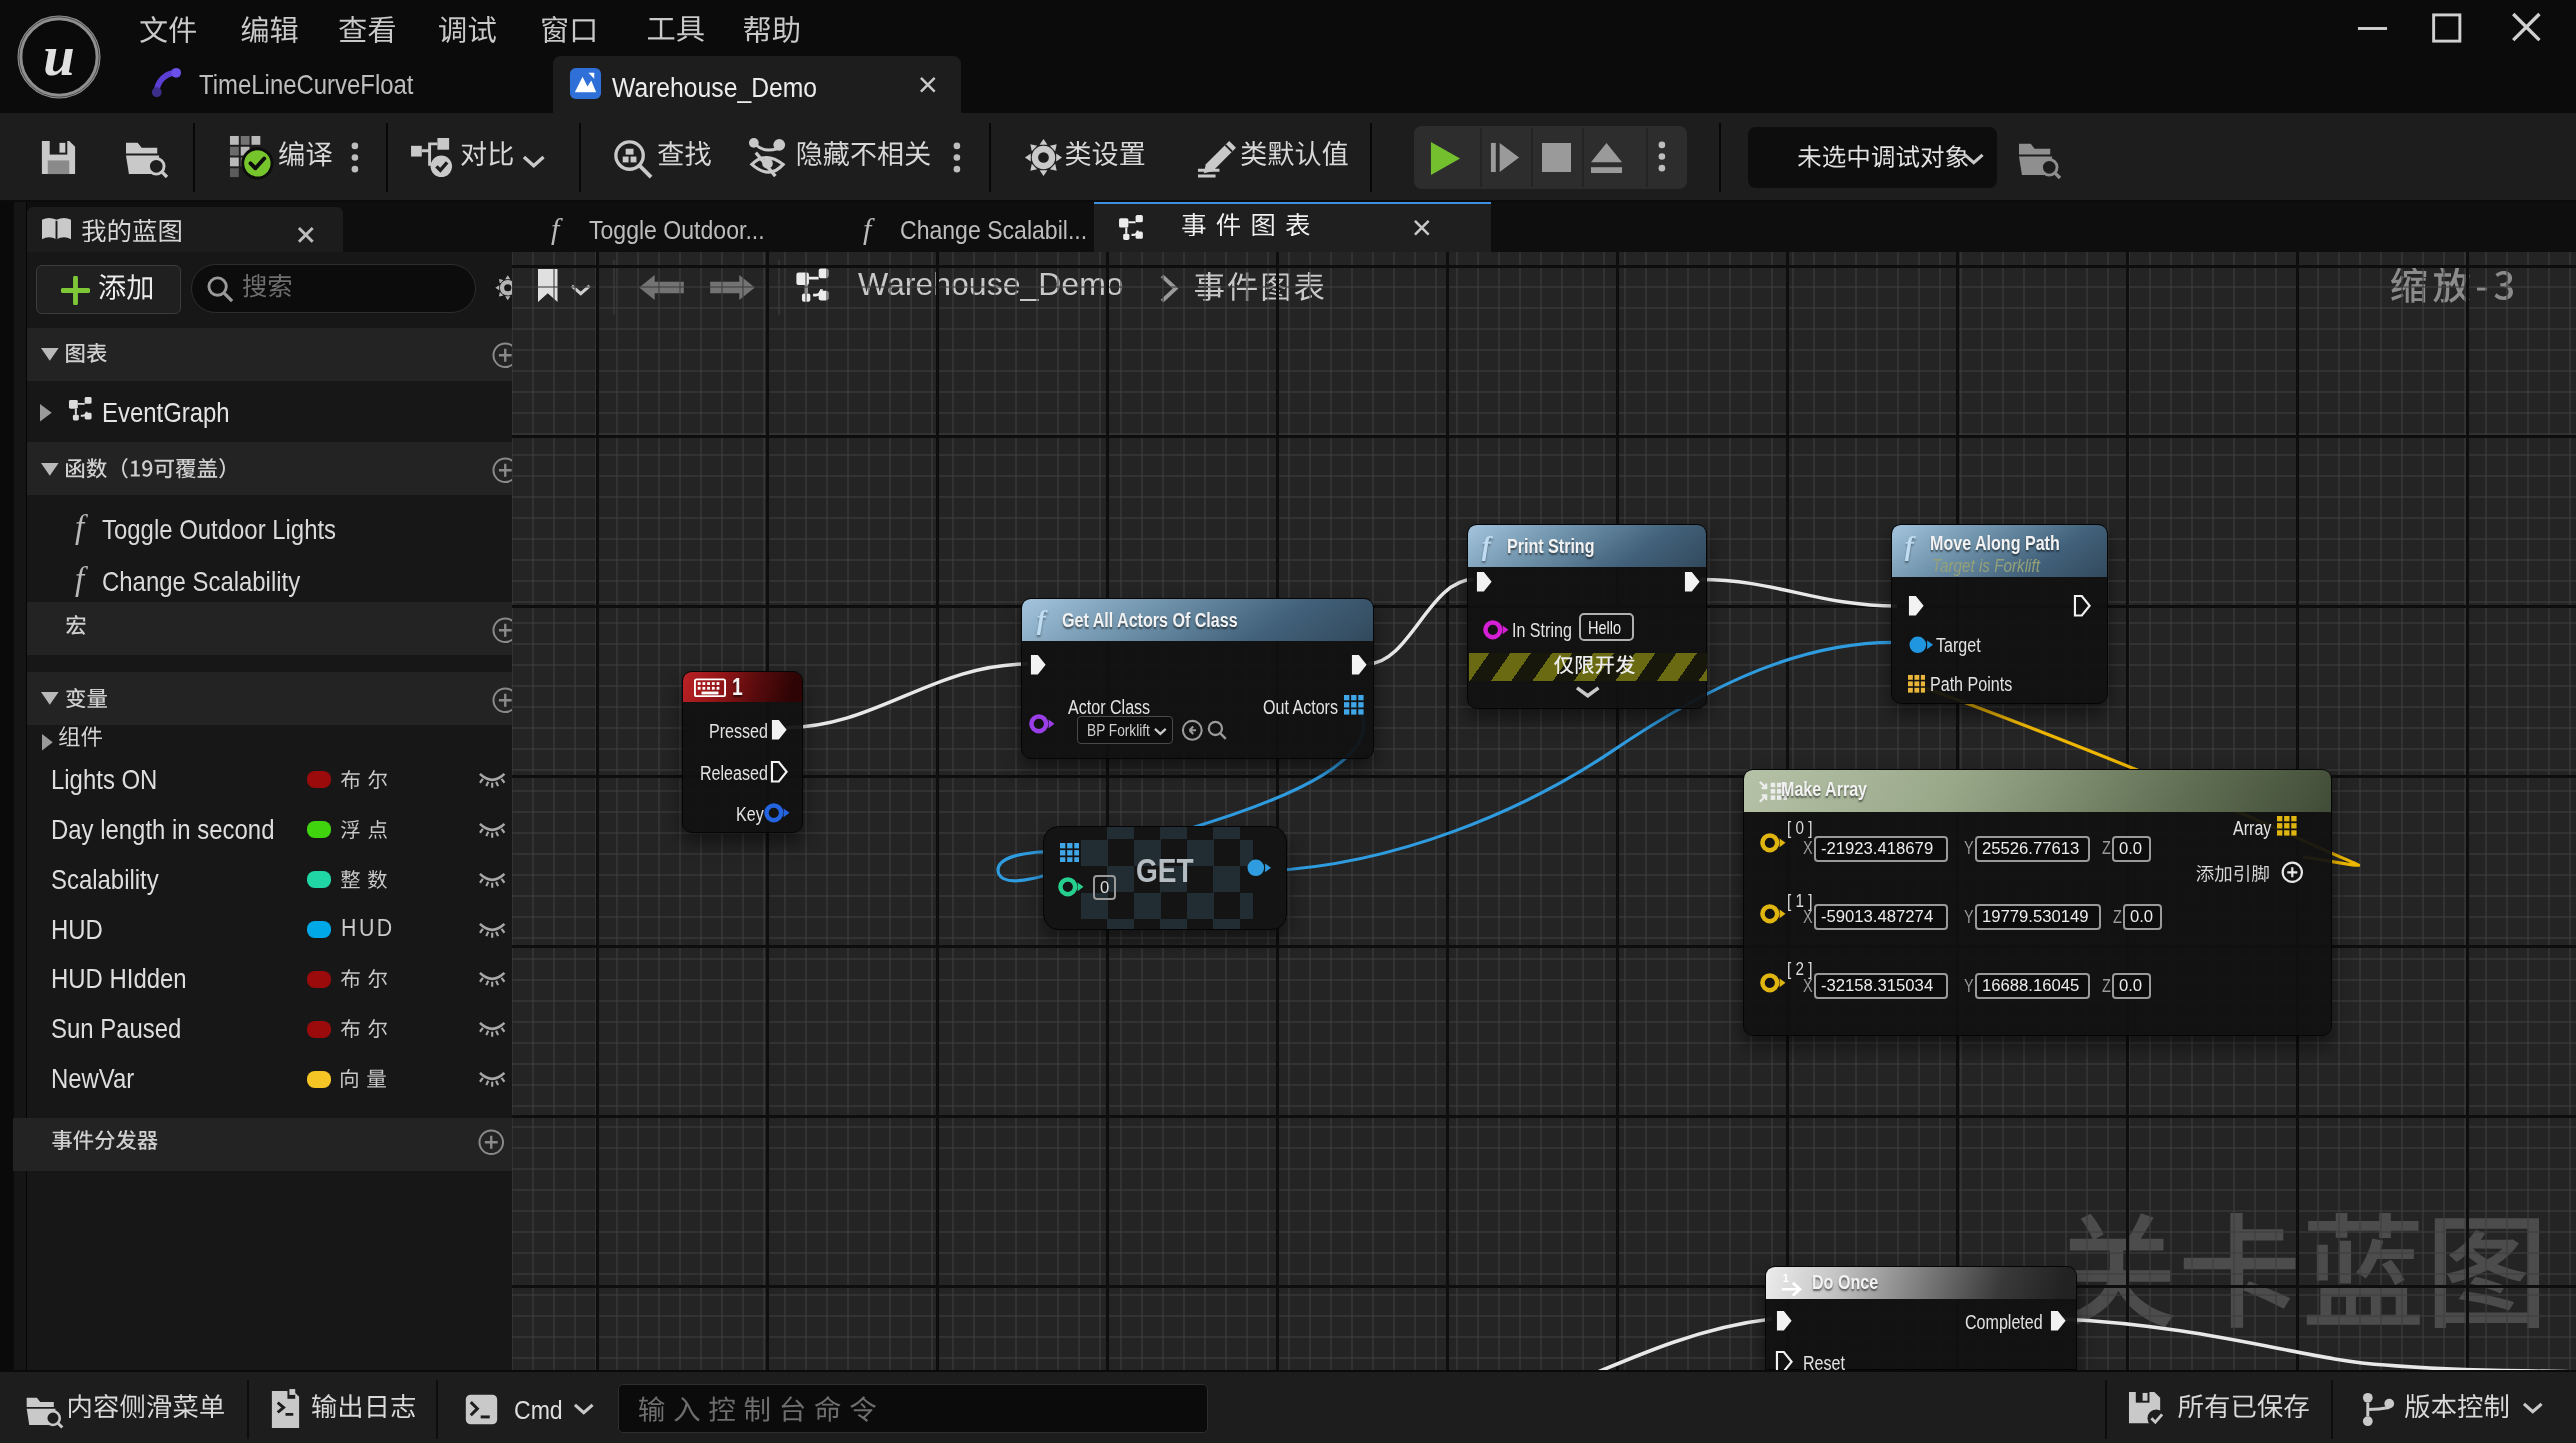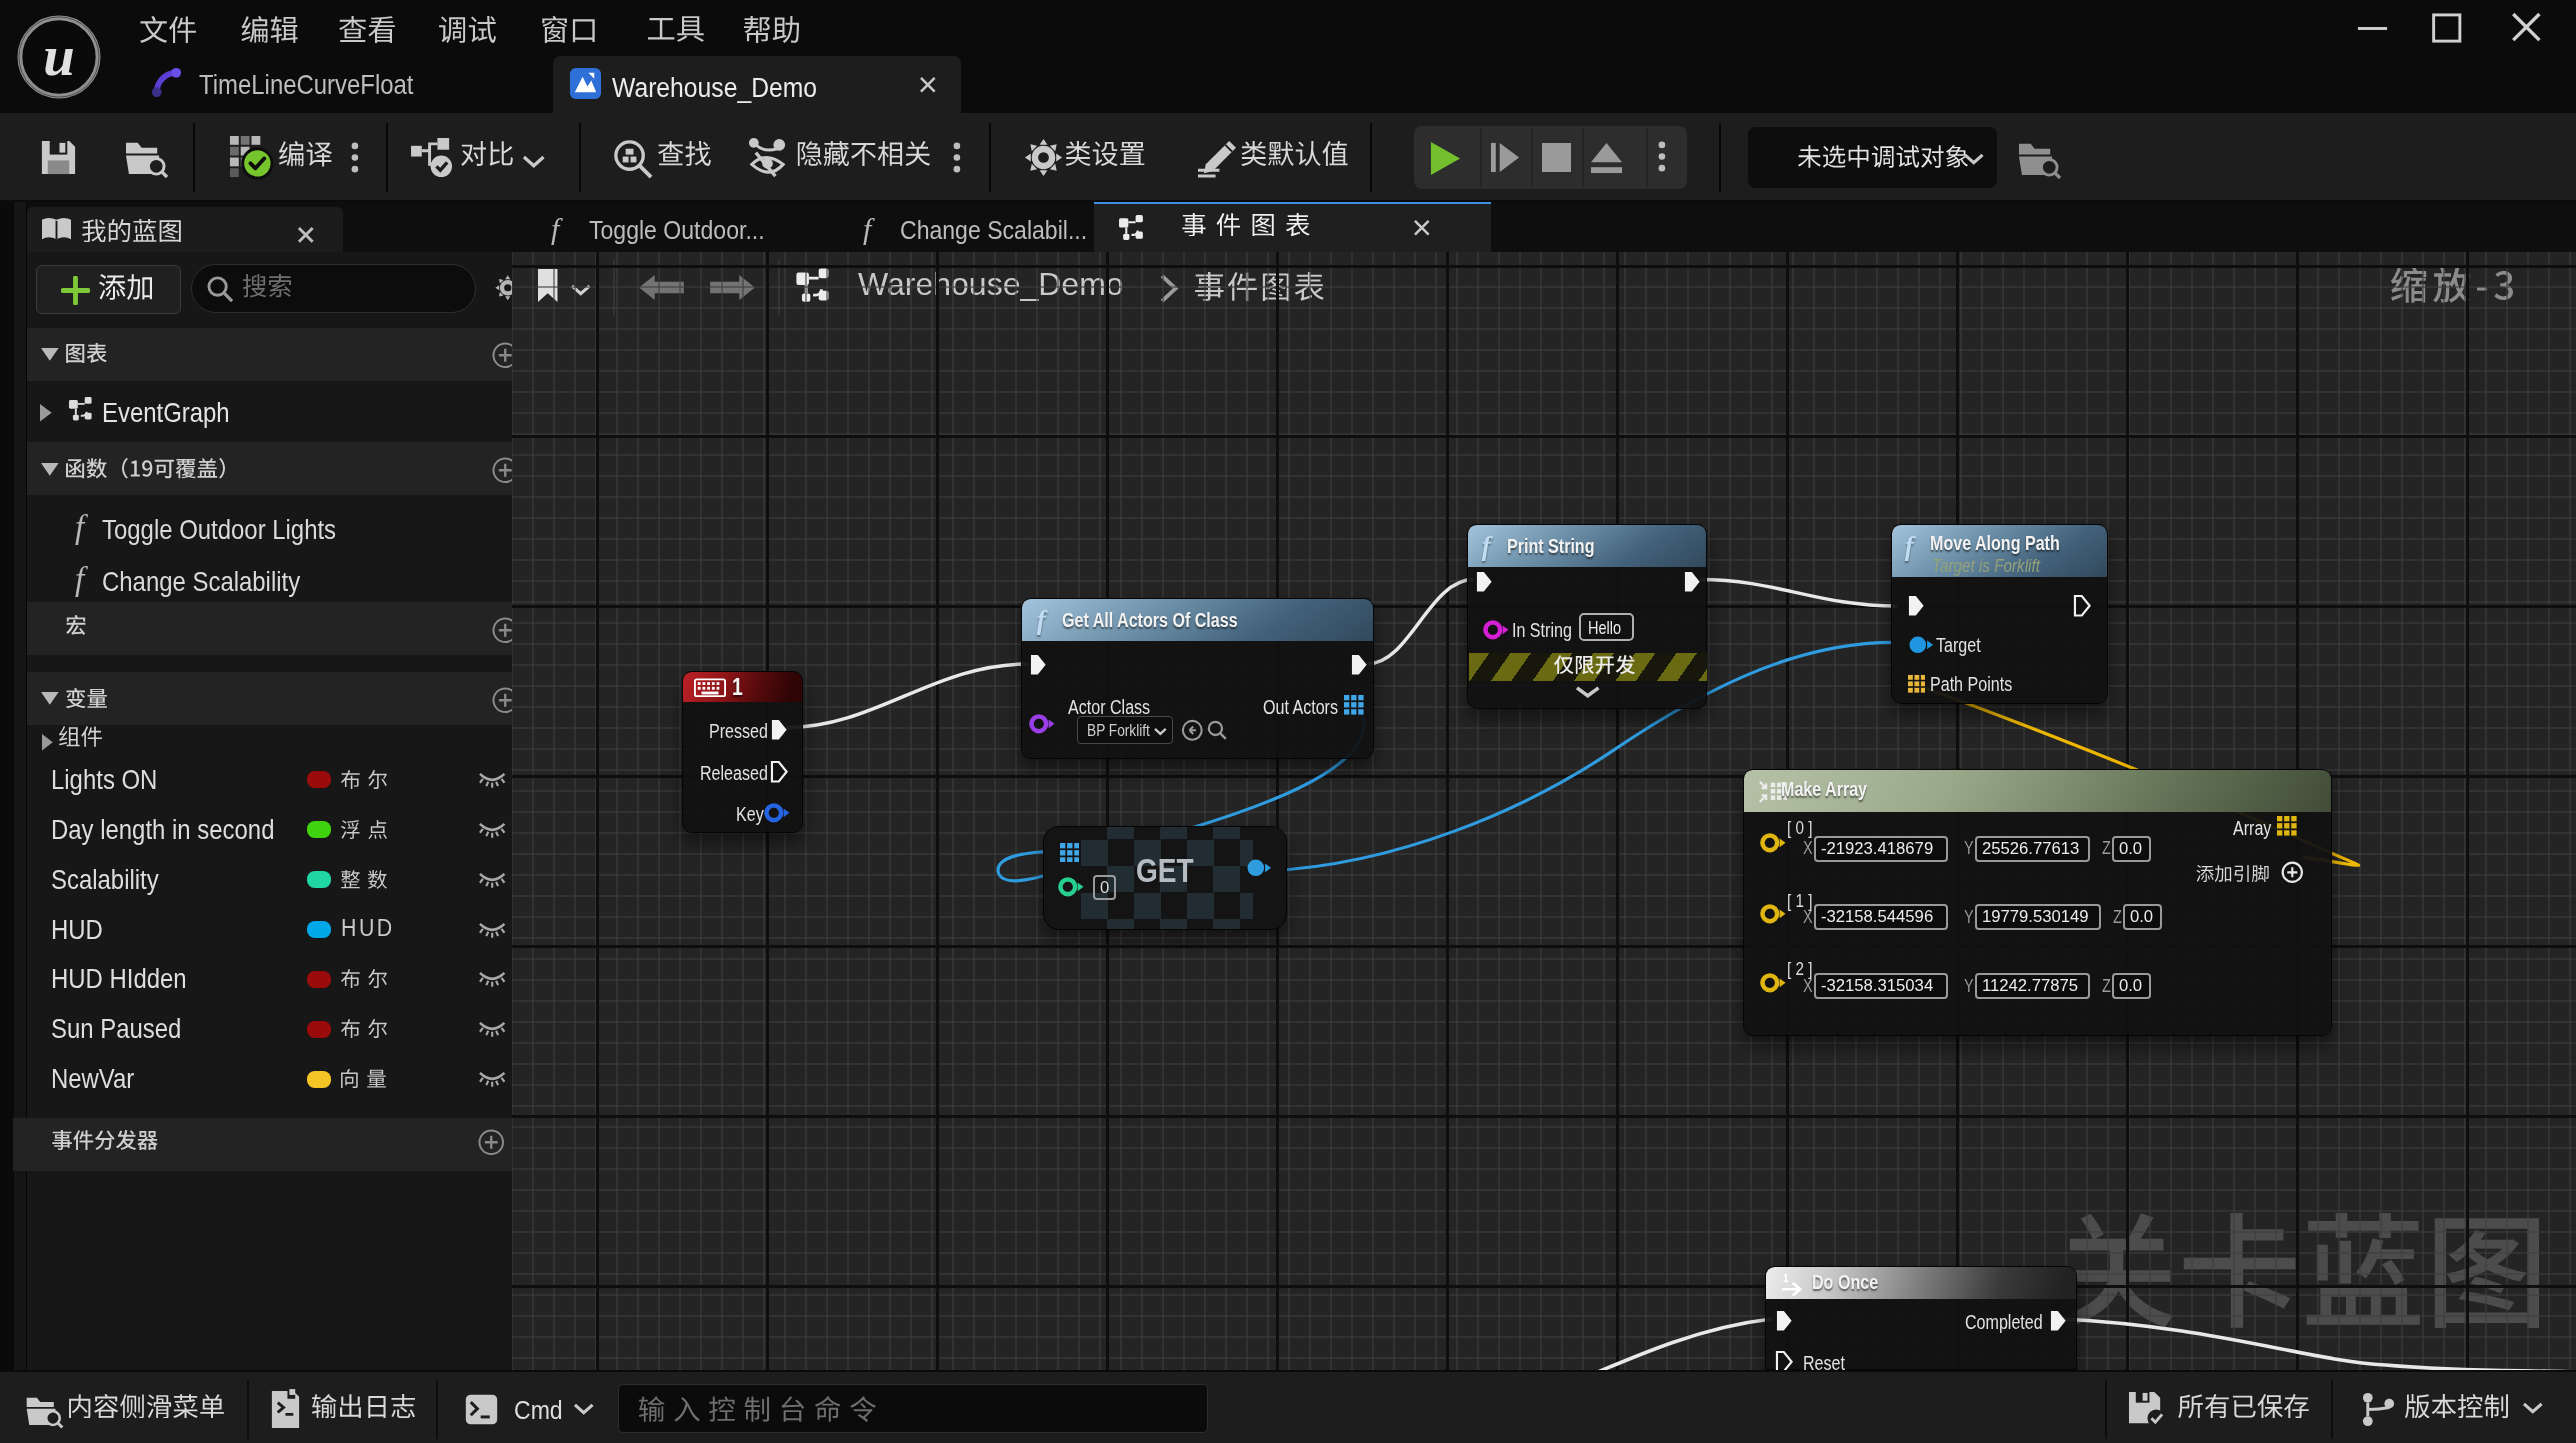--- a/index.html
+++ b/index.html
@@ -769,34 +769,34 @@
   <svg class="abs" style="left:537px;top:91px" width="22.6" height="22.6" viewBox="0 0 27 27">
       <circle cx="13.5" cy="13.5" r="11.5" fill="none" stroke="#e8e8e8" stroke-width="2.6"></circle>
       <path d="M13.5 7.5 v12 M7.5 13.5 h12" stroke="#e8e8e8" stroke-width="2.6"></path>
     </svg>
   <div class="t c8" style="left:43px;top:122px;font-size:18.6px;color:#dcdcdc">[ 1 ]</div>
   <svg class="abs" style="left:14.7px;top:133px" width="27.5" height="21.6" viewBox="0 0 28 22">
       <circle cx="11" cy="11" r="7.5" fill="none" stroke="#e0b50f" stroke-width="4.6"></circle>
       <path d="M21 6.5 l6 4.5 -6 4.5z" fill="#e0b50f"></path>
     </svg>
   <div class="t c8" style="left:59px;top:139px;font-size:17.7px;color:#9a9a9a">X</div>
-  <div class="vbox" style="left:70px;top:134px;width:134px;height:25.5px">-32158.544596</div>
+  <div class="vbox" style="left:70px;top:134px;width:134px;height:25.5px">-59013.487274</div>
   <div class="t c8" style="left:220px;top:139px;font-size:17.7px;color:#9a9a9a">Y</div>
   <div class="vbox" style="left:231px;top:134px;width:126px;height:25.5px">19779.530149</div>
   <div class="t c8" style="left:369px;top:139px;font-size:17.7px;color:#9a9a9a">Z</div>
   <div class="vbox" style="left:379px;top:134px;width:39px;height:25.5px">0.0</div>
   <div class="t c8" style="left:43px;top:190px;font-size:18.6px;color:#dcdcdc">[ 2 ]</div>
   <svg class="abs" style="left:14.7px;top:202px" width="27.5" height="21.6" viewBox="0 0 28 22">
       <circle cx="11" cy="11" r="7.5" fill="none" stroke="#e0b50f" stroke-width="4.6"></circle>
       <path d="M21 6.5 l6 4.5 -6 4.5z" fill="#e0b50f"></path>
     </svg>
   <div class="t c8" style="left:59px;top:208px;font-size:17.7px;color:#9a9a9a">X</div>
   <div class="vbox" style="left:70px;top:203px;width:134px;height:25.5px">-32158.315034</div>
   <div class="t c8" style="left:220px;top:208px;font-size:17.7px;color:#9a9a9a">Y</div>
-  <div class="vbox" style="left:231px;top:203px;width:115px;height:25.5px">11242.77875</div>
+  <div class="vbox" style="left:231px;top:203px;width:115px;height:25.5px">16688.16045</div>
   <div class="t c8" style="left:358px;top:208px;font-size:17.7px;color:#9a9a9a">Z</div>
   <div class="vbox" style="left:368px;top:203px;width:39px;height:25.5px">0.0</div>
 </div>
 
 <div class="node" style="left:1765px;top:1266px;width:312px;height:104px;border-radius:9.8px 9.8px 0 0">
   <div class="nhead" style="height:32px;background:linear-gradient(105deg,#ececec 0%,#c6c6c6 22%,#8a8a8a 45%,#3a3a3a 75%,#222 95%)"></div>
   <svg class="abs" style="left:12.8px;top:4.9px" width="27.5" height="24.5" viewBox="0 0 30 27">
       <text x="4" y="11" font-family="Liberation Sans" font-size="12" font-weight="bold" fill="#fff">1</text>
       <path d="M3 19 h19 M15 12 l8 7 -8 7" stroke="#fff" stroke-width="3" fill="none"></path>
     </svg>

